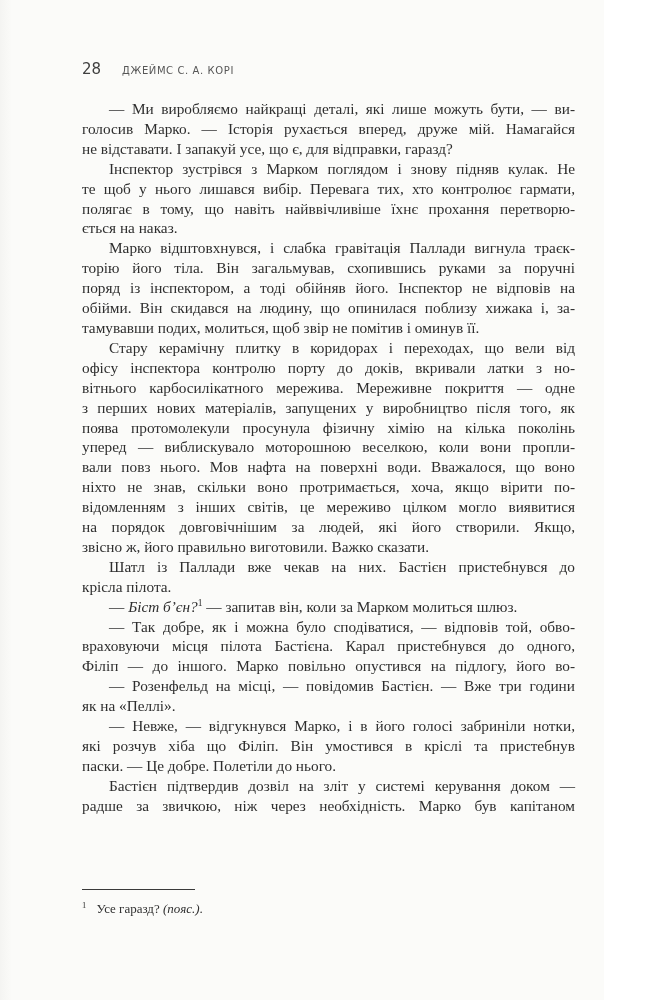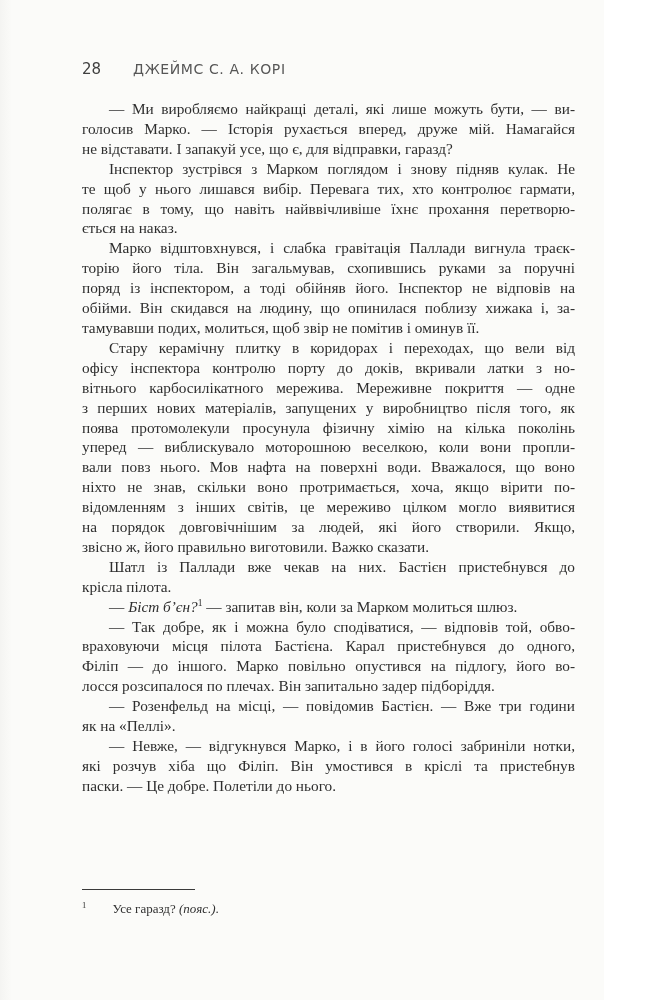--- a/index.html
+++ b/index.html
@@ -14,21 +14,21 @@
   }
   .page-header {
     position: absolute;
     left: 82px; top: 60px;
     width: 493px;
     display: flex;
     align-items: baseline;
     font-family: "DejaVu Sans", "Liberation Sans", sans-serif;
   }
   .page-num { font-size: 15px; color: #3f3f3f; }
-  .running-title { font-size: 14px; letter-spacing: 0.6px; margin-left: 32px; color: #565656; text-align: right; }
+  .running-title { font-size: 10px; letter-spacing: 0.6px; margin-left: 21px; color: #565656; text-align: right; }
 
   .body-text {
     position: absolute;
     left: 82px; top: 99px;
     width: 493px;
     font-size: 15.3px;
     line-height: 19.9px;
   }
   .para { margin: 0; }
   .line {
@@ -49,21 +49,21 @@
     line-height: 17px;
     color: #303030;
   }
   .fn-rule {
     width: 113px;
     height: 0;
     border-top: 1.2px solid #3a3a3a;
     margin-bottom: 7px;
   }
   .fn-marker { font-size: 8.5px; vertical-align: super; }
-  .fn-text { margin-left: 23px; }
+  .fn-text { margin-left: 7px; }
 </style>
 </head>
 <body>
 
 <div class="page">
 
   <div class="page-header">
     <span class="page-num">28</span>
     <span class="running-title">ДЖЕЙМС С. А. КОРІ</span>
   </div>
@@ -104,30 +104,33 @@
         <div class="line first">Шатл із Паллади вже чекав на них. Бастієн пристебнувся до</div>
         <div class="line end">крісла пілота.</div>
       </div>
       <div class="para">
         <div class="line first end"><span>— </span><span class="i">Біст б’єн?</span><span class="sup">1</span><span> — запитав він, коли за Марком молиться шлюз.</span></div>
       </div>
       <div class="para">
         <div class="line first">— Так добре, як і можна було сподіватися, — відповів той, обво-</div>
         <div class="line">враховуючи місця пілота Бастієна. Карал пристебнувся до одного,</div>
         <div class="line">Філіп — до іншого. Марко повільно опустився на підлогу, його во-</div>
-        <div class="line end">лосся розсипалося по плечах. Він запитально задер підборіддя.</div>
       </div>
       <div class="para">
         <div class="line first">— Розенфельд на місці, — повідомив Бастієн. — Вже три години</div>
         <div class="line end">як на «Пеллі».</div>
       </div>
       <div class="para">
         <div class="line first">— Невже, — відгукнувся Марко, і в його голосі забриніли нотки,</div>
         <div class="line">які розчув хіба що Філіп. Він умостився в кріслі та пристебнув</div>
         <div class="line end">паски. — Це добре. Полетіли до нього.</div>
+      </div>
+      <div class="para">
+        <div class="line first">Бастієн підтвердив дозвіл на зліт у системі керування доком —</div>
+        <div class="line">радше за звичкою, ніж через необхідність. Марко був капітаном</div>
       </div>
     </div>
 
   <div class="footnote">
     <div class="fn-rule"></div>
     <div class="fn-body">
       <span class="fn-marker">1</span>
       <span class="fn-text"><span>Усе гаразд? </span><span class="i">(пояс.)</span><span>.</span></span>
     </div>
   </div>

